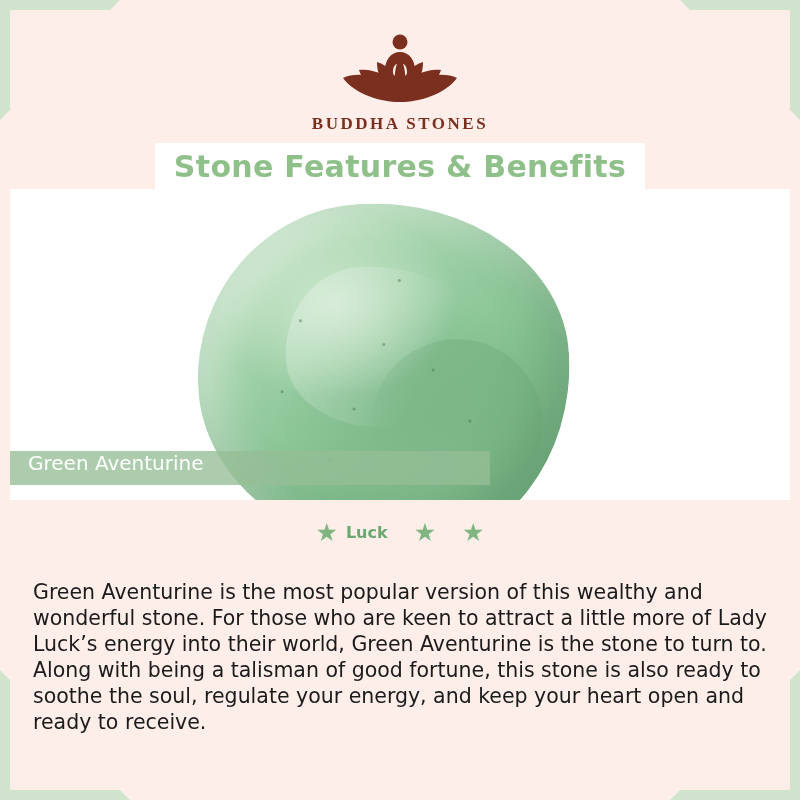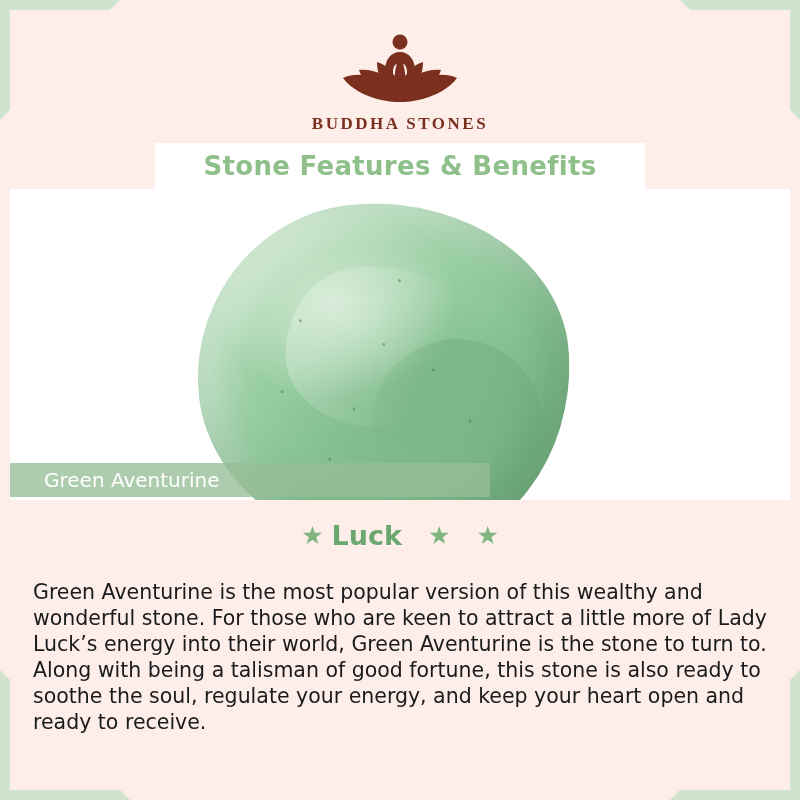--- a/index.html
+++ b/index.html
@@ -96,21 +96,21 @@
     height: 46px;
     background: #ffffff;
     display: flex;
     align-items: center;
     justify-content: center;
     box-shadow: 0 0 0 0 rgba(0,0,0,0);
   }
   .title-text {
     font-family: "DejaVu Sans", sans-serif;
     font-weight: bold;
-    font-size: 26px;
+    font-size: 30px;
     color: #8fc08a;
     letter-spacing: 0.3px;
   }
 
   
   .hero {
     position: absolute;
     top: 189px;
     left: 10px;
     width: 780px;
@@ -161,24 +161,22 @@
 
   
   .name-bar {
     position: absolute;
     top: 451px;
     left: 10px;
     width: 480px;
     height: 34px;
     background: rgba(150,190,150,0.78);
     display: flex;
-    align-items: center;
-    padding-left: 34px;
+    padding-left: 18px;
     box-sizing: border-box;
-    margin-top: 12px;
   }
   .name-bar-text {
     color: #ffffff;
     font-size: 20px;
     font-family: "DejaVu Sans", sans-serif;
   }
 
   
   .benefits {
     position: absolute;
@@ -195,21 +193,21 @@
     align-items: center;
     gap: 8px;
   }
   .star-icon {
     color: #7fb67f;
     font-size: 25px;
     line-height: 1;
   }
   .benefit-label {
     color: #6aa86f;
-    font-size: 27px;
+    font-size: 16px;
     font-weight: bold;
     font-family: "DejaVu Sans", sans-serif;
   }
 
   
   .body-text {
     position: absolute;
     top: 558px;
     left: 33px;
     width: 740px;

